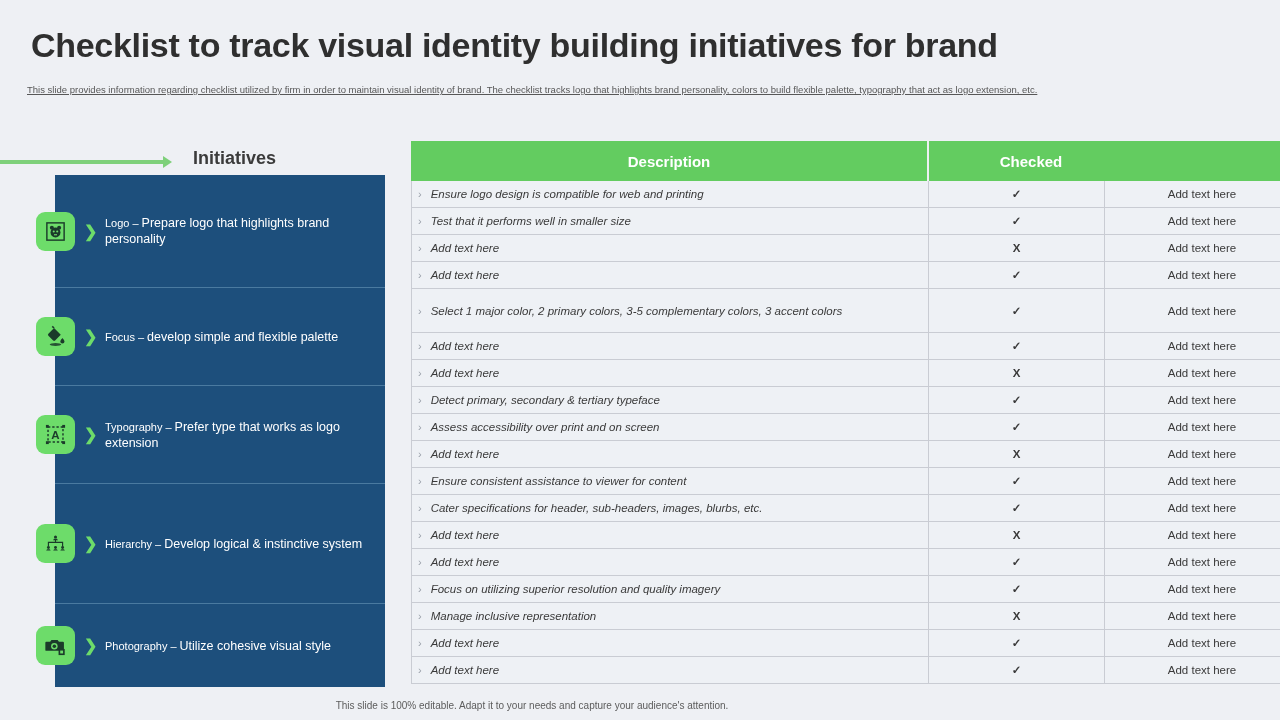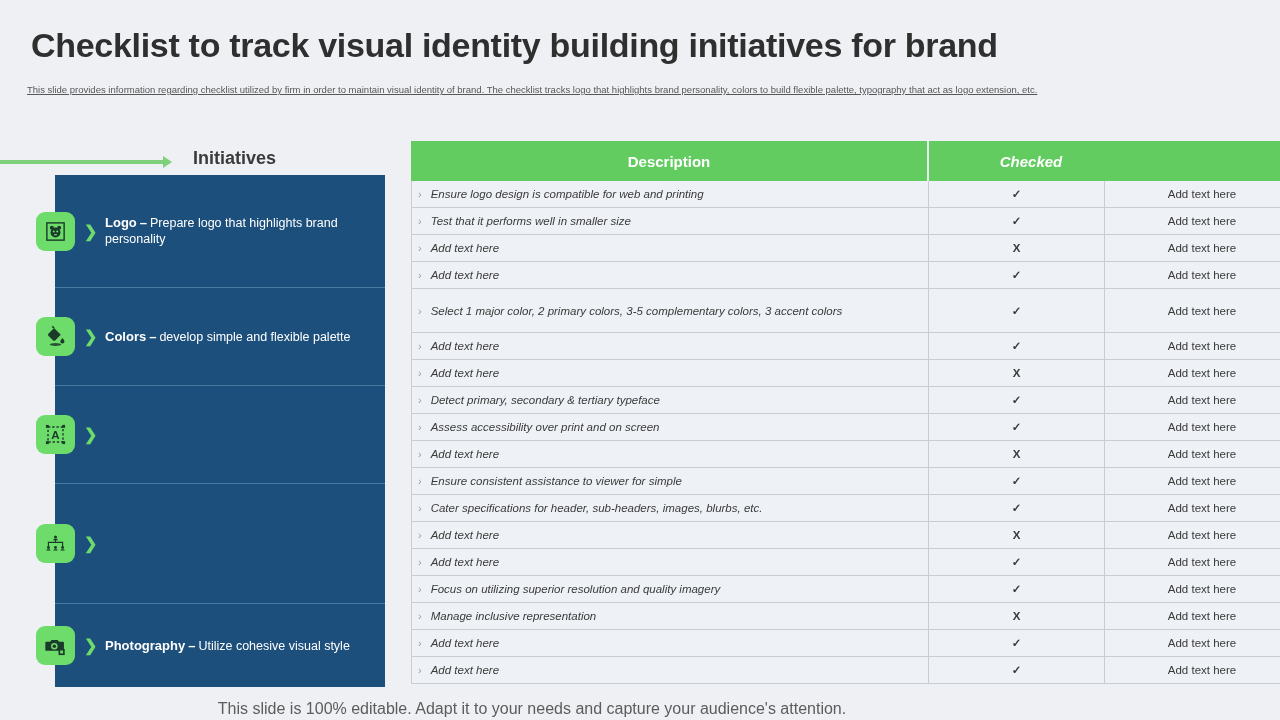--- a/index.html
+++ b/index.html
@@ -61,37 +61,37 @@
   }
   .ico-box svg{ display:block; }
   .chev{
     position:absolute; left:29px;
     font-size:16px; color:#6ddc6a; font-weight:700;
   }
   .init-text{
     margin-left:50px; padding-right:10px;
     font-size:12.5px; line-height:16px; color:#ffffff;
   }
-  .init-text b{ font-weight:700; font-size:13px; }
+  .init-text b{ font-weight:400; font-size:11px; }
 
   
   .table{
     position:absolute; left:386px; top:141px; width:888px;margin-left:25px;
   }
   .thead{
     display:flex; height:40px; background:#63cc60;
   }
   .thead > div{
     color:#ffffff; font-size:15px; font-weight:700;
     display:flex; align-items:center; justify-content:center;
     border-right:2px solid #eef0f4;
   }
   .thead > div:last-child{ border-right:none; }
   .c-desc{ width:518px; }
-  .c-check{ width:204px;font-style:italic; }
+  .c-check{ width:204px; }
   .c-comm{ width:194px; }
 
   .trow{
     display:flex; background:#eef1f5;
     border-bottom:1px solid #c9ccd3;
   }
   .trow > div{
     border-right:1px solid #c9ccd3;
     display:flex; align-items:center;
     font-size:11.5px; color:#3a3a3a;
@@ -108,21 +108,21 @@
   .cell-check{
     width:176px; justify-content:center;
     font-size:14px; font-weight:700; color:#222;
   }
   .cell-comm{
     width:194px; justify-content:center; color:#3a3a3a;
   }
 
   .foot-note{
     position:absolute; left:0; top:700px; width:1064px;
-    text-align:center; font-size:16px; color:#5c5c5c;
+    text-align:center; font-size:10px; color:#5c5c5c;
   }
 </style>
 </head>
 <body>
 
 <div class="slide-title">Checklist to track visual identity building initiatives for brand</div>
 <div class="slide-subtitle">This slide provides information regarding checklist utilized by firm in order to maintain visual identity of brand. The checklist tracks logo that highlights brand personality, colors to build flexible palette, typography that act as logo extension, etc.</div>
 
 <div class="init-head">
   <div class="arrow-line"></div>
@@ -149,50 +149,52 @@
     <div class="init-row" style="height: 98px;">
       <div class="ico-box">
         <svg width="23" height="23" viewBox="0 0 24 24" fill="none" stroke="#1b3b2a" stroke-width="1.5">
           <path d="M10.5 3.2 4.6 9.1a1.4 1.4 0 0 0 0 2l5 5a1.4 1.4 0 0 0 2 0l5.9-5.9z" fill="#1b3b2a" stroke="none"></path>
           <path d="M10.5 3.2 8.6 1.4" stroke-width="1.6"></path>
           <path d="M19.2 13.5c0 0-2.2 2.4-2.2 3.7a2.2 2.2 0 0 0 4.4 0c0-1.3-2.2-3.7-2.2-3.7z" fill="#1b3b2a" stroke="none"></path>
           <ellipse cx="12" cy="20.4" rx="6" ry="1.5" fill="#1b3b2a" stroke="none" opacity=".85"></ellipse>
         </svg>
       </div>
       <div class="chev">❯</div>
-      <div class="init-text"><b>Colors</b><b style="margin:0 3px">–</b><span>develop simple and flexible palette</span></div>
+      <div class="init-text"><b>Focus</b><b style="margin:0 3px">–</b><span>develop simple and flexible palette</span></div>
     </div>
     <div class="init-row" style="height: 98px;">
       <div class="ico-box">
         <svg width="23" height="23" viewBox="0 0 24 24" fill="none" stroke="#1b3b2a" stroke-width="1.5">
           <rect x="4.2" y="4.2" width="15.6" height="15.6" stroke-dasharray="2.4 2"></rect>
           <text x="12" y="17" font-family="Liberation Sans, sans-serif" font-size="12" font-weight="700" fill="#1b3b2a" stroke="none" text-anchor="middle">A</text>
           <rect x="2" y="2" width="3" height="3" fill="#1b3b2a" stroke="none"></rect>
           <rect x="19" y="2" width="3" height="3" fill="#1b3b2a" stroke="none"></rect>
           <rect x="2" y="19" width="3" height="3" fill="#1b3b2a" stroke="none"></rect>
           <rect x="19" y="19" width="3" height="3" fill="#1b3b2a" stroke="none"></rect>
         </svg>
       </div>
       <div class="chev">❯</div>
+      <div class="init-text"><b>Typography</b><b style="margin:0 3px">–</b><span>Prefer type that works as logo extension</span></div>
     </div>
     <div class="init-row" style="height: 120px;">
       <div class="ico-box">
         <svg width="23" height="23" viewBox="0 0 24 24" fill="none" stroke="#1b3b2a" stroke-width="1.5">
           <path d="M12 7.6v3.2M4.6 14.6v-3.8h14.8v3.8" stroke-width="1.2"></path>
           <circle cx="12" cy="5.2" r="1.6" fill="#1b3b2a" stroke="none"></circle>
           <path d="M9.4 8.6h5.2l-1.1-1.6h-3z" fill="#1b3b2a" stroke="none"></path>
           <circle cx="4.6" cy="16.2" r="1.5" fill="#1b3b2a" stroke="none"></circle>
           <path d="M2.2 19.4h4.8l-1-1.5h-2.8z" fill="#1b3b2a" stroke="none"></path>
           <circle cx="12" cy="16.2" r="1.5" fill="#1b3b2a" stroke="none"></circle>
           <path d="M9.6 19.4h4.8l-1-1.5h-2.8z" fill="#1b3b2a" stroke="none"></path>
           <circle cx="19.4" cy="16.2" r="1.5" fill="#1b3b2a" stroke="none"></circle>
           <path d="M17 19.4h4.8l-1-1.5h-2.8z" fill="#1b3b2a" stroke="none"></path>
         </svg>
       </div>
       <div class="chev">❯</div>
+      <div class="init-text"><b>Hierarchy</b><b style="margin:0 3px">–</b><span>Develop logical &amp; instinctive system</span></div>
     </div>
     <div class="init-row" style="height: 83px;">
       <div class="ico-box">
         <svg width="23" height="23" viewBox="0 0 24 24" fill="none" stroke="#1b3b2a" stroke-width="1.5">
           <path d="M2.4 8.2h4l1.4-2h6.4l1.4 2h4.2a1 1 0 0 1 1 1v7.4a1 1 0 0 1-1 1H2.4a1 1 0 0 1-1-1V9.2a1 1 0 0 1 1-1z" fill="#1b3b2a" stroke="none"></path>
           <circle cx="10.8" cy="12.8" r="3.4" fill="#6ddc6a" stroke="none"></circle>
           <circle cx="10.8" cy="12.8" r="1.8" fill="#1b3b2a" stroke="none"></circle>
           <rect x="15.2" y="15.6" width="6.4" height="6.4" fill="#1b3b2a" stroke="none"></rect>
           <rect x="16.9" y="17.3" width="3" height="3" fill="#6ddc6a" stroke="none"></rect>
         </svg>
@@ -284,21 +286,21 @@
         <div class="cell-desc">
           <span class="b">›</span>
           <span class="t">Add text here</span>
         </div>
         <div class="cell-check">X</div>
         <div class="cell-comm">Add text here</div>
       </div>
       <div class="trow" style="height: 27px;">
         <div class="cell-desc">
           <span class="b">›</span>
-          <span class="t">Ensure consistent assistance to viewer for simple</span>
+          <span class="t">Ensure consistent assistance to viewer for content</span>
         </div>
         <div class="cell-check">✓</div>
         <div class="cell-comm">Add text here</div>
       </div>
       <div class="trow" style="height: 27px;">
         <div class="cell-desc">
           <span class="b">›</span>
           <span class="t">Cater specifications for header, sub-headers, images, blurbs, etc.</span>
         </div>
         <div class="cell-check">✓</div>

